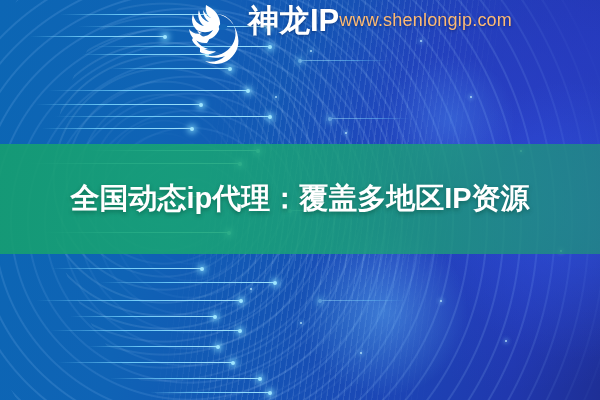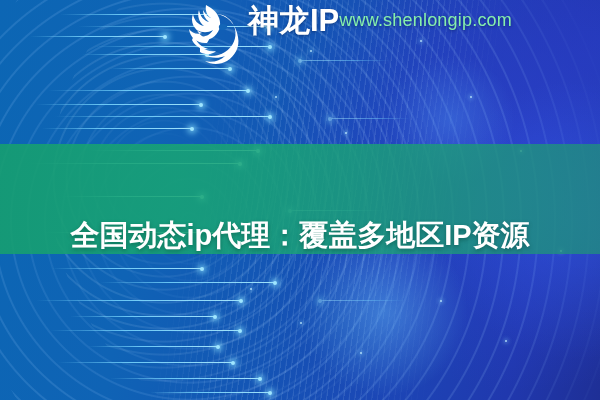--- a/index.html
+++ b/index.html
@@ -134,21 +134,21 @@
   .logo-mark { width: 56px; height: 66px; flex: none; }
   .logo-text { display: flex; flex-direction: row; line-height: 1; padding-top: 3px; }
   .logo-name {
     color: #ffffff;
     font-size: 31px;
     font-weight: 700;
     letter-spacing: 0px;
     text-shadow: 0 1px 3px rgba(0,20,60,0.45);
   }
   .logo-url {
-    color: #86efac;
+    color: #fdba74;
     font-size: 18px;
     font-weight: 400;
     margin-top: 6px;
     letter-spacing: 0.2px;
     text-shadow: 0 1px 3px rgba(0,20,60,0.5);
   }
 
   
   .title-band {
     position: absolute;
@@ -159,21 +159,21 @@
     background: linear-gradient(95deg,
       rgba(22,160,110,0.88) 0%,
       rgba(24,165,115,0.86) 30%,
       rgba(26,160,120,0.84) 58%,
       rgba(30,150,125,0.82) 80%,
       rgba(32,140,128,0.80) 100%);
     z-index: 5;
     display: flex;
     flex-direction: column;
     align-items: center;
-    justify-content: flex-end;
+    justify-content: center;
   }
   .title-line {
     color: #ffffff;
     font-size: 29px;
     font-weight: 700;
     line-height: 1.28;
     letter-spacing: 0px;
     white-space: nowrap;
     text-shadow: 0 2px 4px rgba(0,60,45,0.45);
   }

